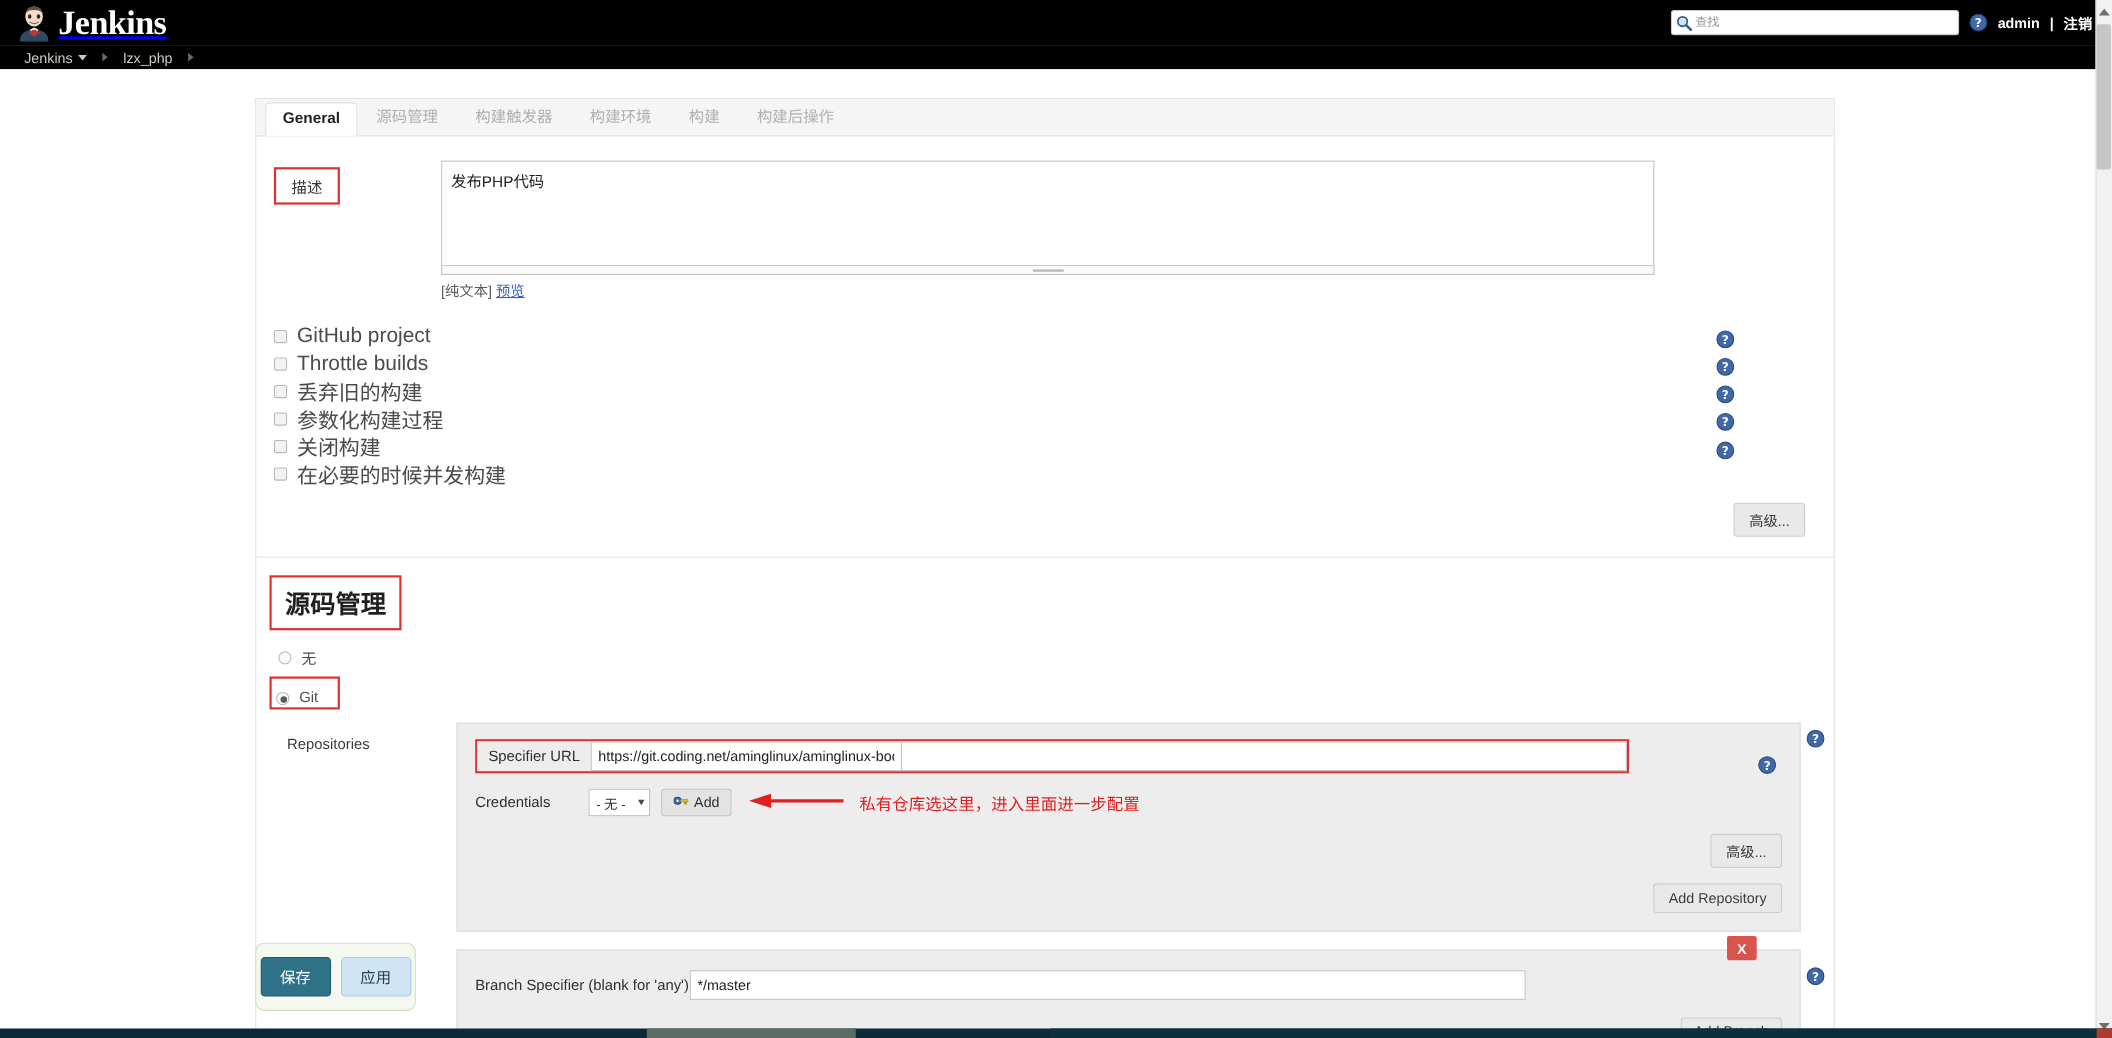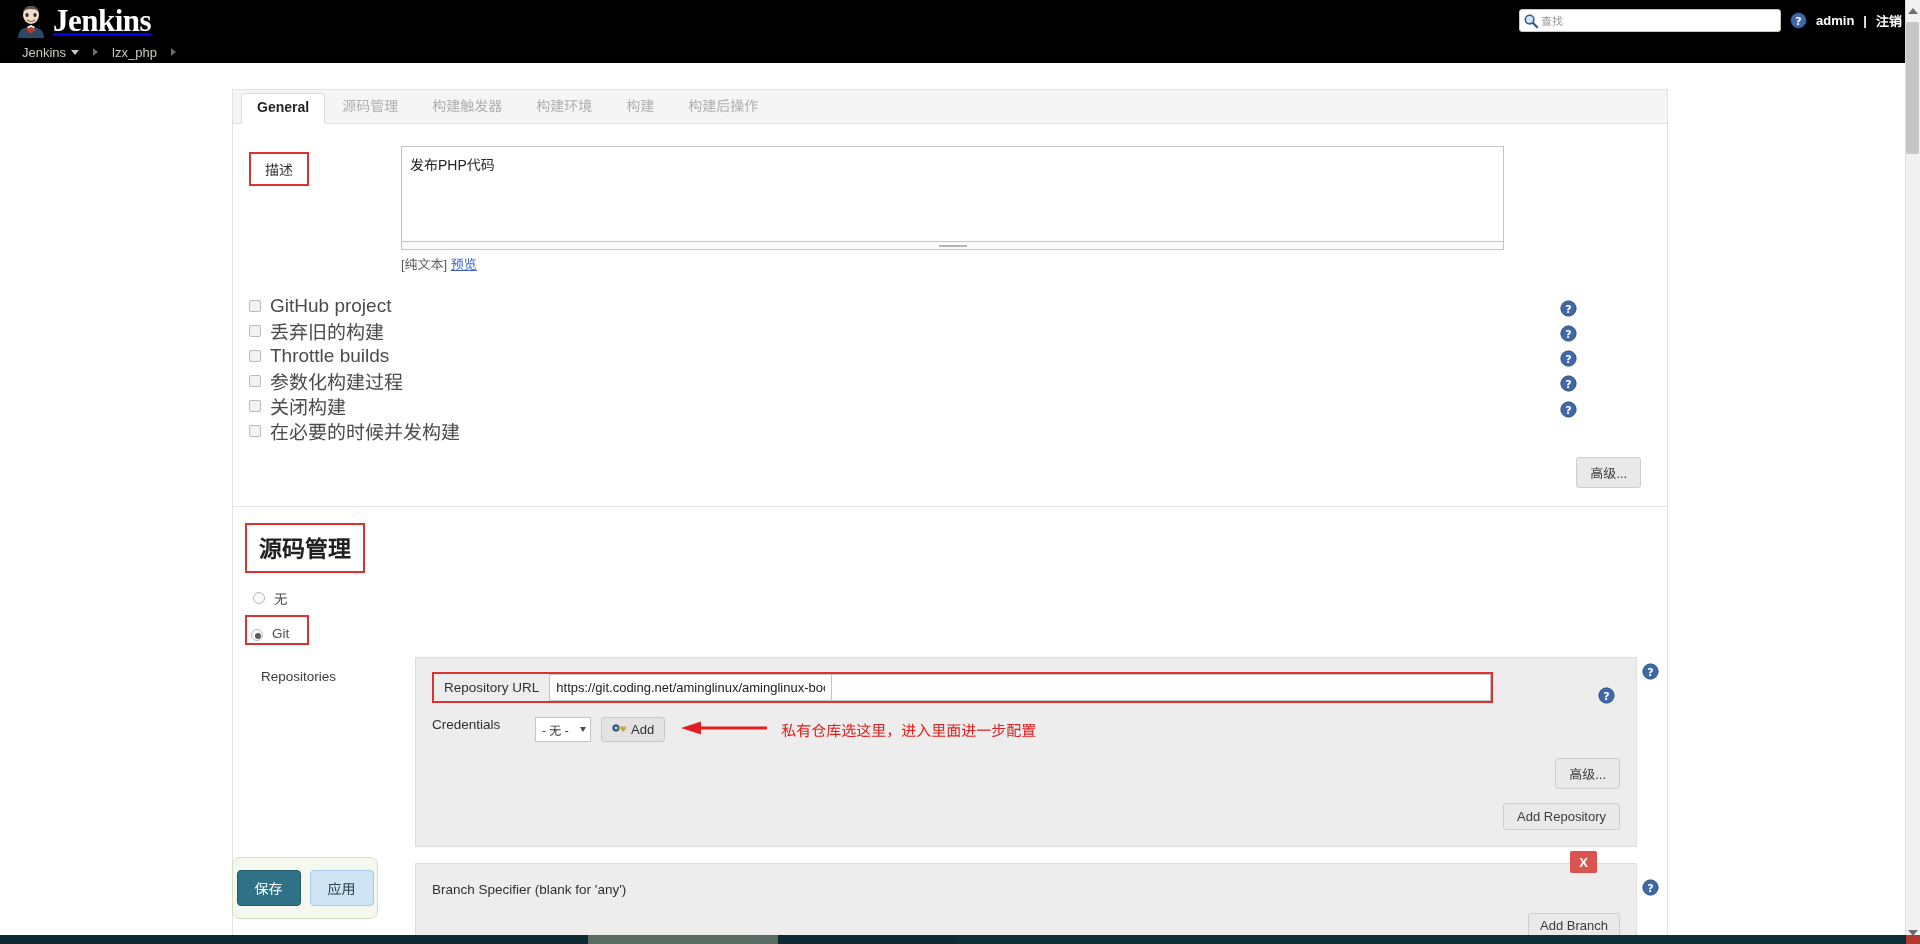--- a/index.html
+++ b/index.html
@@ -350,26 +350,26 @@
 
         <div style="padding: 20px 0 0 8px; position: relative;">
 
           <div class="cb-row">
             <span class="cbx"></span>
             <span class="cb-label">GitHub project</span>
           </div>
 
           <div class="cb-row">
             <span class="cbx"></span>
-            <span class="cb-label">丢弃旧的构建</span>
+            <span class="cb-label">Throttle builds</span>
           </div>
 
           <div class="cb-row">
             <span class="cbx"></span>
-            <span class="cb-label">Throttle builds</span>
+            <span class="cb-label">丢弃旧的构建</span>
           </div>
 
           <div class="cb-row">
             <span class="cbx"></span>
             <span class="cb-label">参数化构建过程</span>
           </div>
 
           <div class="cb-row">
             <span class="cbx"></span>
             <span class="cb-label">关闭构建</span>
@@ -438,27 +438,27 @@
         <div class="frow" style="padding: 12px 0 0 0; position:relative;">
           <div class="flabel-col" style="padding-left: 28px; width:182px; flex:0 0 182px; padding-top:12px;">
             <span style="font-size:13.5px; color:#3a3a3a;">Repositories</span>
           </div>
           <div class="fctl-col" style="padding-right: 30px;">
             <div class="git-block">
               <div class="git-inner">
 
                 
                 <div class="rep-url-group">
-                  <span class="rep-url-label">Repository URL</span>
+                  <span class="rep-url-label">Specifier URL</span>
                   <input class="rep-url-input" type="text" value="https://git.coding.net/aminglinux/aminglinux-book.git" style="">
                   <span class="rep-url-tail"></span>
                 </div>
 
                 
-                <div style="display:flex; margin-top: 14px;">
+                <div style="display:flex; align-items:center; margin-top: 14px;">
                   <span class="cred-label">Credentials</span>
                   <span class="cred-select">
                     <span>- 无 -</span>
                     <span class="sel-caret"></span>
                   </span>
                   <span class="add-btn" style="margin-left:10px;">
                     <span>
                       <svg width="14" height="12" viewBox="0 0 14 12" xmlns="http://www.w3.org/2000/svg">
                         <circle cx="4" cy="6" r="3.2" fill="#3a6ea5" stroke="#24486e" stroke-width="1"></circle>
                         <circle cx="4" cy="6" r="1.1" fill="#ffffff"></circle>
@@ -509,20 +509,21 @@
         </div>
 
         <div class="frow" style="padding: 16px 0 0 0; position:relative;">
           <div class="flabel-col" style="padding-left: 28px; width:182px; flex:0 0 182px; padding-top:10px;">
             <span class="faded-label">Branches to build</span>
           </div>
           <div class="fctl-col" style="padding-right: 30px; position:relative;">
             <div class="branch-block">
               <div style="padding: 18px 16px 16px 16px; display:flex; align-items:center;">
                 <span class="bspec-label" style="width:195px; flex:0 0 195px;">Branch Specifier (blank for 'any')</span>
+                <input class="bspec-input" type="text" value="*/master" style="">
               </div>
               <div style="padding: 0 16px 10px 16px; text-align:right;">
                 <span class="jbtn small">Add Branch</span>
               </div>
             </div>
             <span class="x-btn" style="right: 70px; top: -12px;">X</span>
           </div>
           <span class="helpico" style="position:absolute; right: 8px; top: 32px;">
             <svg width="17" height="17" viewBox="0 0 17 17" xmlns="http://www.w3.org/2000/svg">
                 <circle cx="8.5" cy="8.5" r="7.6" fill="#4169aa" stroke="#2b4a79" stroke-width="1"></circle>

